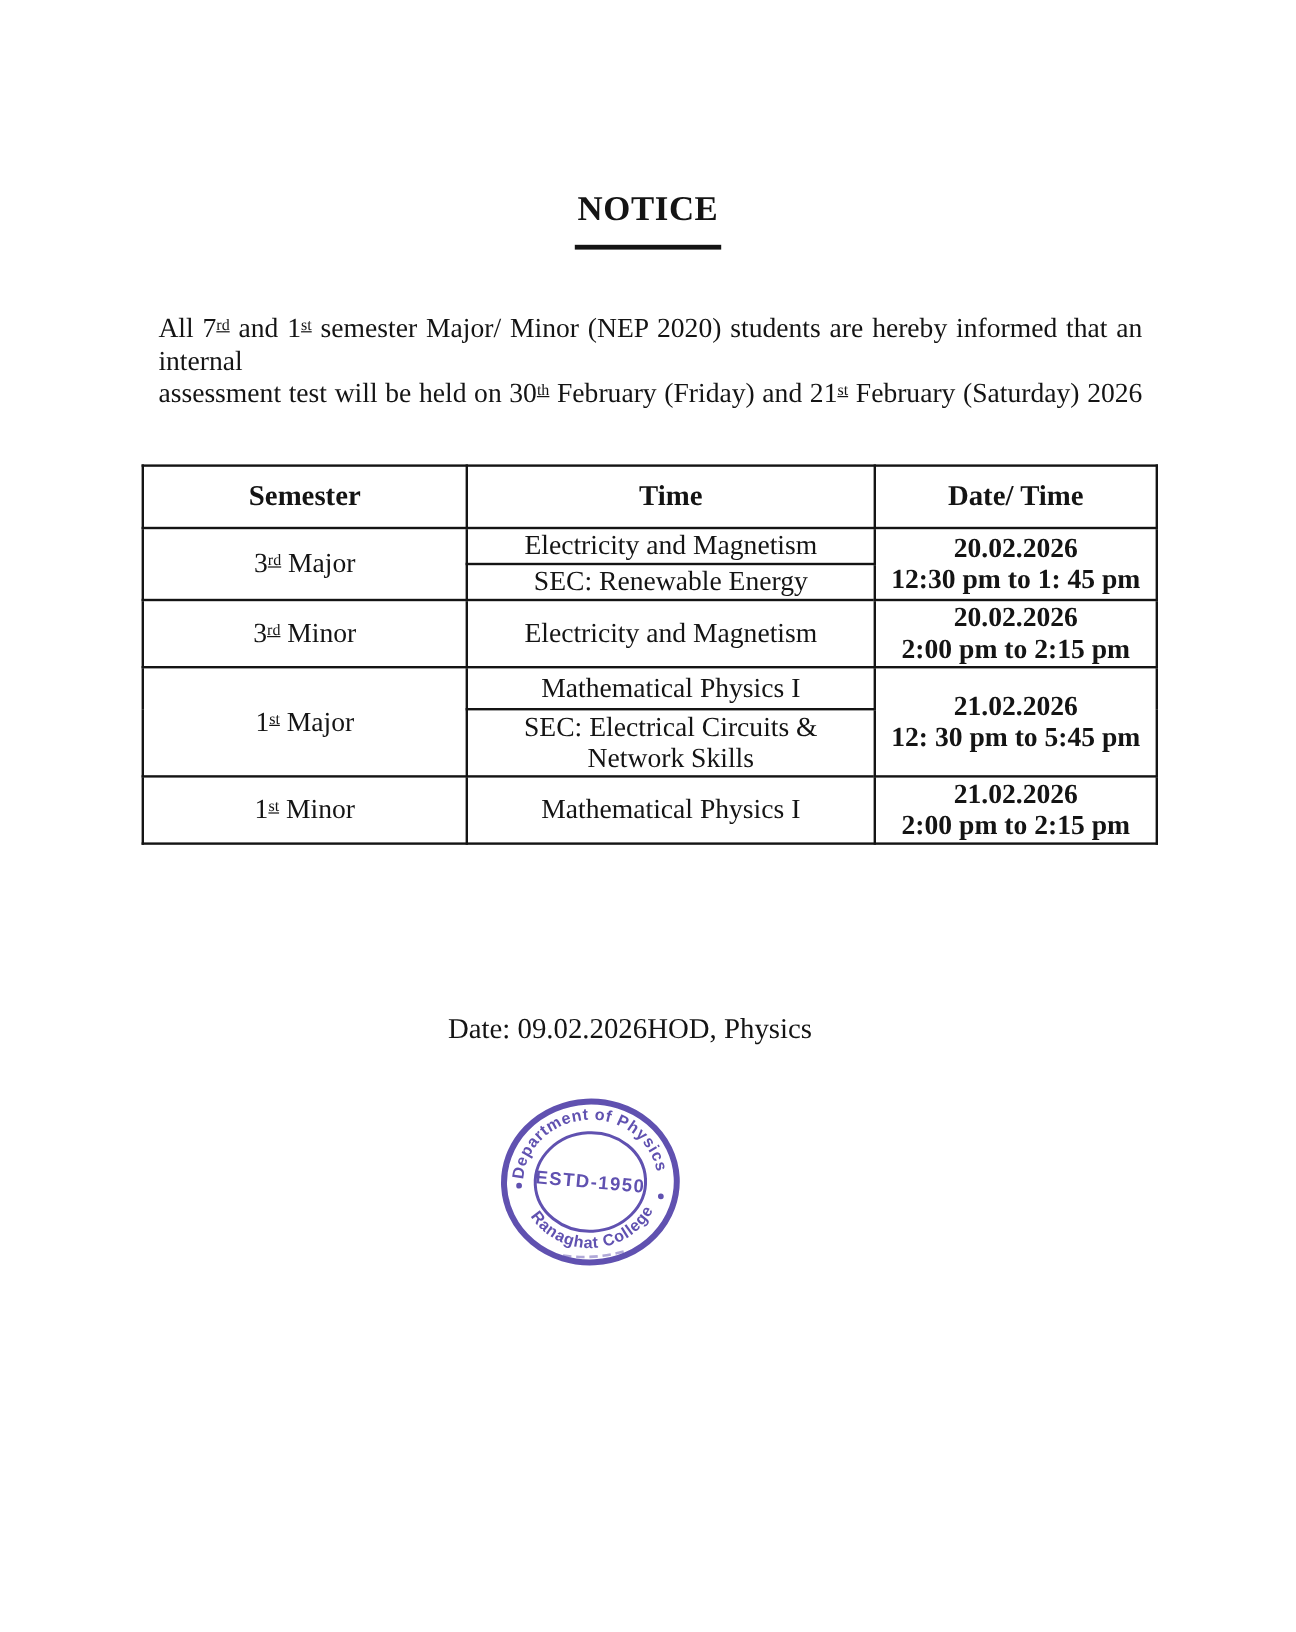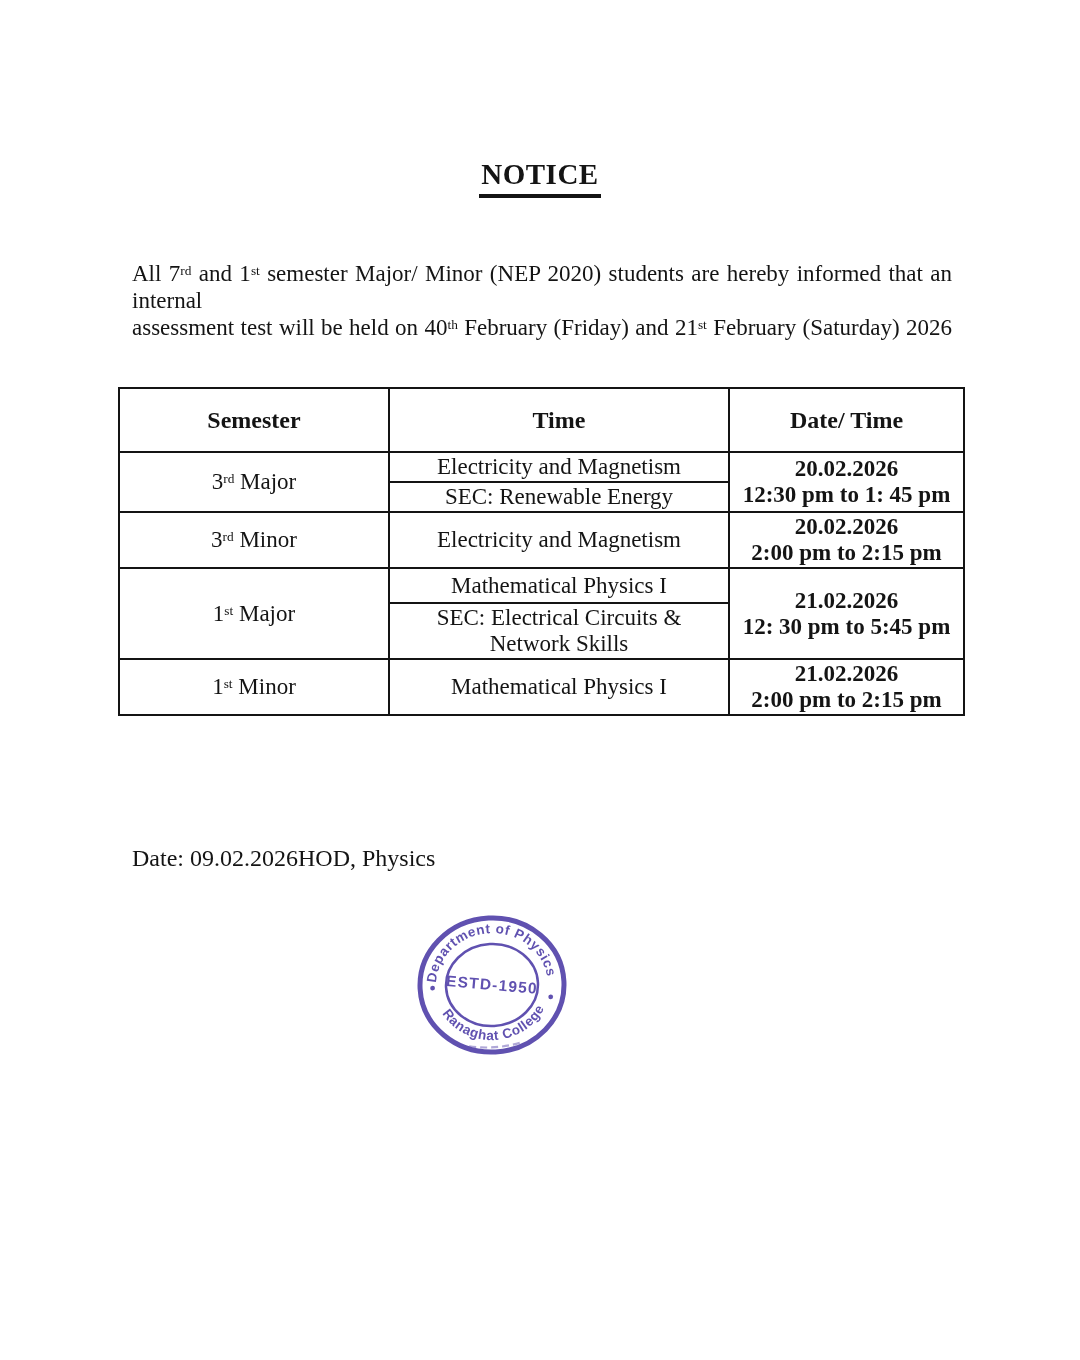--- a/index.html
+++ b/index.html
@@ -12,51 +12,51 @@
     overflow: hidden;
   }
   .page { position: absolute; inset: 0; background: #ffffff; }
 
   
   .title-wrap { position: absolute; top: 158px; left: 0; width: 100%; text-align: center; }
   .title-text {
     display: inline-block;
     font-size: 29px; font-weight: bold; letter-spacing: 0.5px;
     border-bottom: 4px solid #141414;
-    padding: 0 2px 3px 2px;
+    padding: 0 2px 13px 2px;
   }
 
   
   .intro { position: absolute; left: 132px; top: 260px; width: 820px; font-size: 23px; line-height: 27px; }
   .intro .jline { text-align: justify; text-align-last: justify; white-space: normal; }
   .intro .lline { text-align: left; }
-  sup { font-size: 0.58em; position: relative; top: -0.45em; vertical-align: baseline; line-height: 0; }
+  sup { font-size: 0.58em; position: relative; top: -0.45em; vertical-align: baseline; line-height: 0; text-decoration: underline; }
 
   
   .schedule { position: absolute; left: 118px; top: 387px; }
   table { border-collapse: collapse; table-layout: fixed; width: 845px; }
   th, td { border: 2px solid #141414; text-align: center; vertical-align: middle; padding: 1px 6px; }
-  th { font-size: 24px; font-weight: bold; height: 64px; }
+  th { font-size: 24px; font-weight: bold; height: 52px; }
   td { font-size: 23px; font-weight: normal; }
   .h-r1a { height: 25px; }
   .h-r1b { height: 26px; }
   .h-r2  { height: 51px; }
   .h-r3a { height: 35px; }
   .h-r3b { height: 52px; }
   .h-r4  { height: 56px; }
   td.datecell { font-weight: bold; }
   .dt-line { line-height: 26px; font-weight: bold; }
 
   
   .note { position: absolute; left: 132px; top: 746px; width: 830px; font-size: 23px; line-height: 28px; text-align: left; }
 
   
   .footer-line {
     position: absolute; left: 132px; top: 845px; width: 786px;
-    display: flex; justify-content: flex-start; align-items: baseline;
+    display: flex; justify-content: center; align-items: baseline;
     font-size: 24px;
   }
 
   
   .stamp {
     position: absolute; left: 410px; top: 908px; width: 164px; height: 154px;
     transform: rotate(-3deg); transform-origin: 50% 50%;
     opacity: 0.88;
   }
   .stamp svg { width: 100%; height: 100%; }
@@ -71,21 +71,21 @@
 <body>
 
 <div class="page">
 
   <div class="title-wrap">
     <span class="title-text">NOTICE</span>
   </div>
 
   <div class="intro">
     <div class="jline"><span>All 7</span><sup>rd</sup><span> and 1</span><sup>st</sup><span> semester Major/ Minor (NEP 2020) students are hereby informed that an internal</span></div>
-    <div class="jline"><span>assessment test will be held on 40</span><sup>th</sup><span> February (Friday) and 21</span><sup>st</sup><span> February (Saturday) 2026</span></div>
+    <div class="jline"><span>assessment test will be held on 30</span><sup>th</sup><span> February (Friday) and 21</span><sup>st</sup><span> February (Saturday) 2026</span></div>
   </div>
 
   <div class="schedule">
     <table>
       <colgroup>
         <col style="width:270px">
         <col style="width:340px">
         <col style="width:235px">
       </colgroup>
       <thead>

